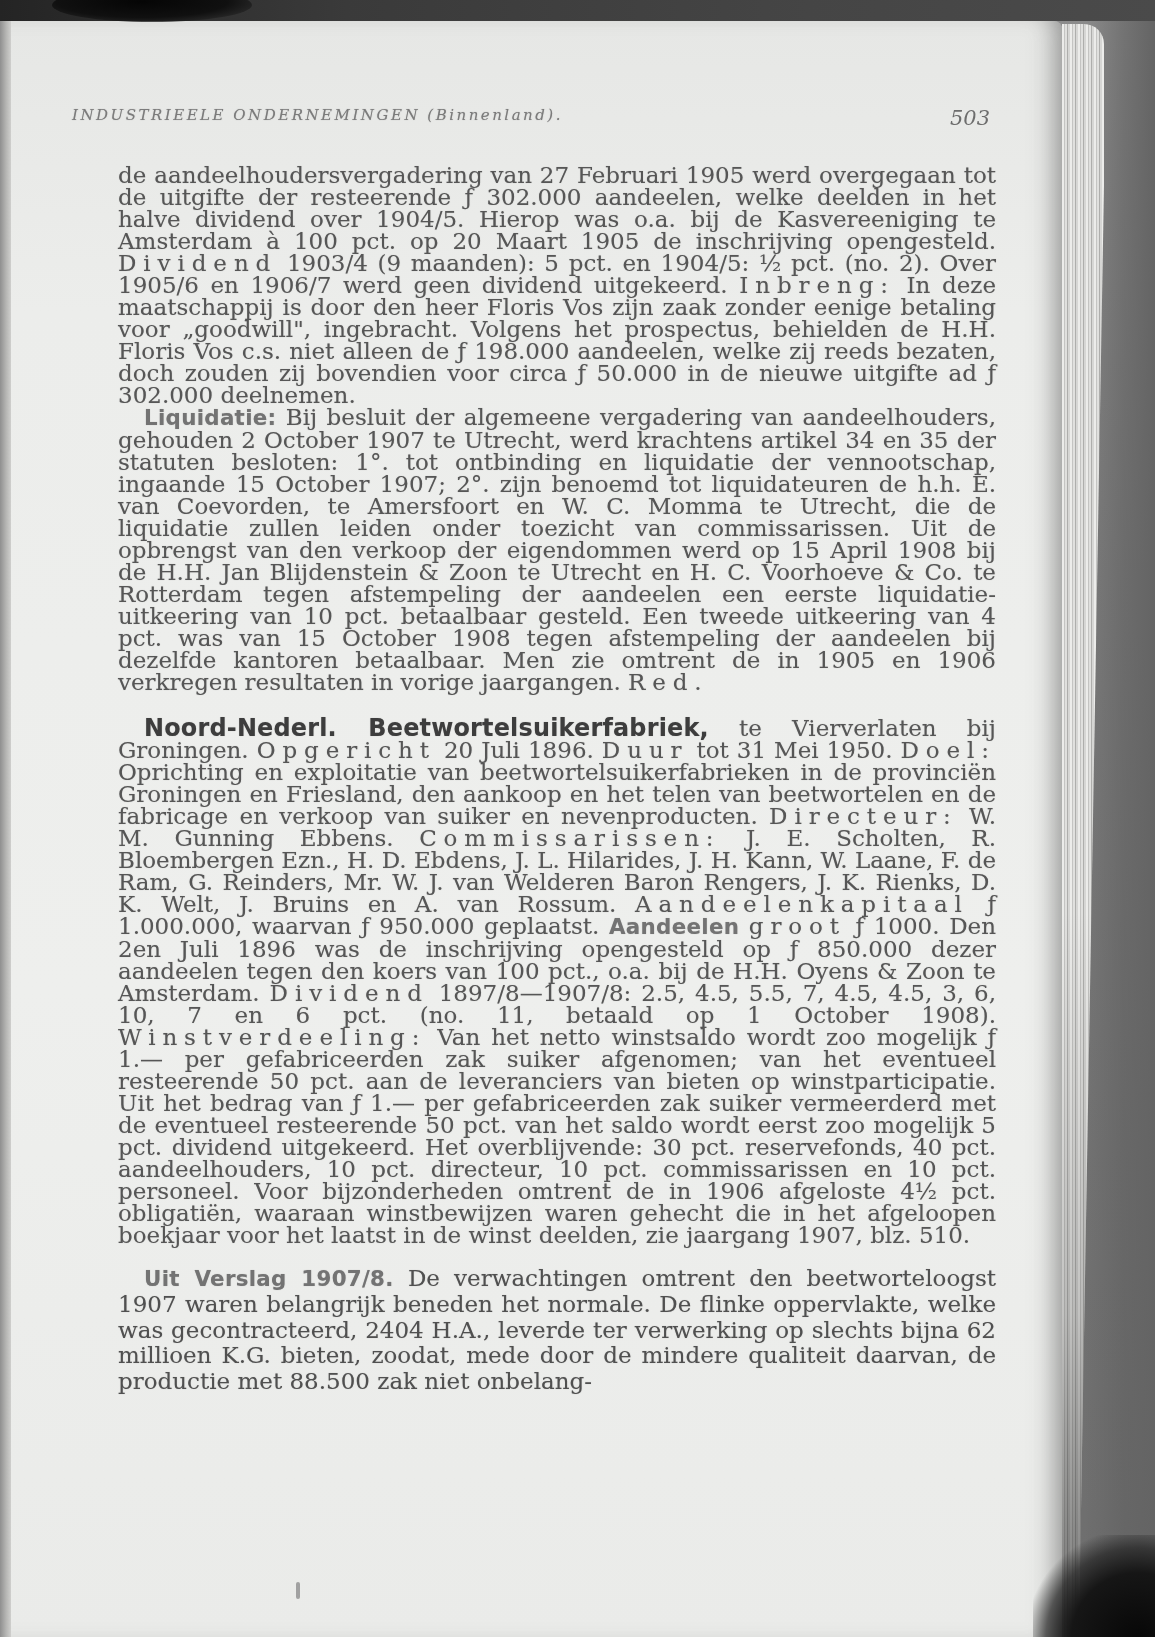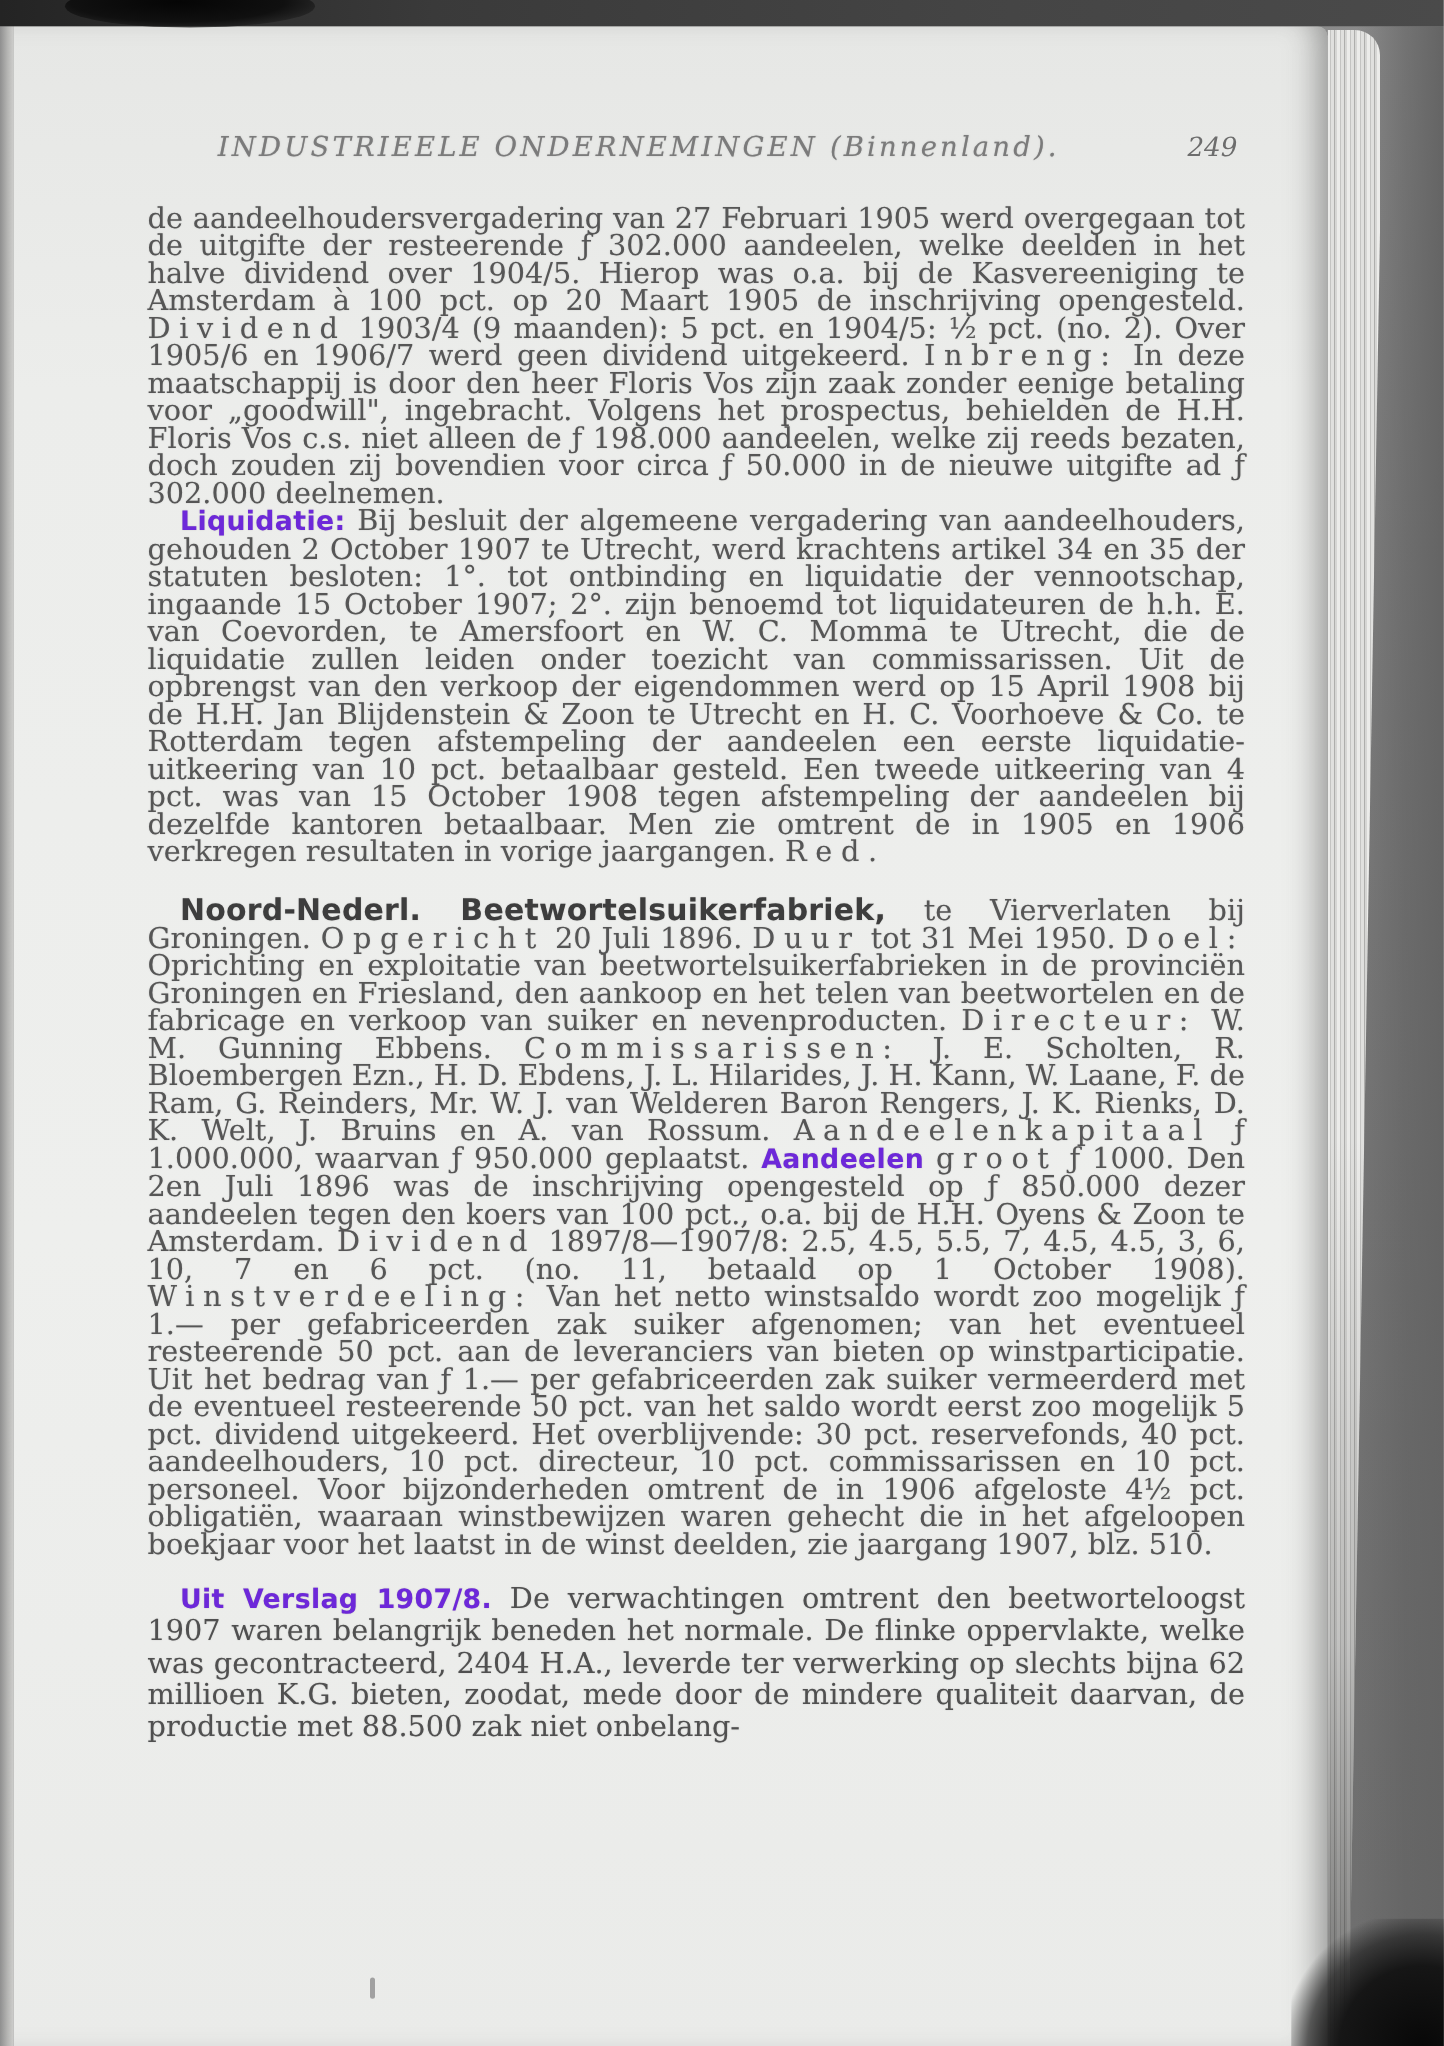--- a/index.html
+++ b/index.html
@@ -79,23 +79,23 @@
   }
 
   
   .text-col {
     position: absolute; left: 118px; top: 106px; width: 878px; z-index: 7;
   }
   .page-header {
     position: relative; height: 32px; margin-bottom: 26px;
   }
   .page-header .title {
-    position: absolute; left: 0; right: 0; text-align: center;
+    position: absolute; left: 0; right: 0; 
     transform: translateX(-46px);
-    font-style: italic; font-size: 22px; letter-spacing: 2.5px;
+    font-style: italic; font-size: 15px; letter-spacing: 2.5px;
     color: #7b7b7b; text-shadow: 0 0 1px rgba(120,120,120,.5);
     white-space: nowrap;
   }
   .page-header .pagenum {
     position: absolute; right: 6px; top: 0;
     font-size: 21px; color: #6d6d6d; font-style: italic;
   }
 
   .page-body p {
     margin: 0;
@@ -106,21 +106,21 @@
   }
   .page-body p.indent { text-indent: 26px; }
   .page-body p.gap-before { margin-top: 24px; }
   .page-body p.small {
     font-size: 23px; line-height: 25.8px; margin-top: 20px; color: #505050;
   }
 
   .seg-n { }
   .seg-bold {
     font-family: "DejaVu Sans", sans-serif; font-weight: 700;
-    font-size: 0.93em; letter-spacing: 0.3px; color: #6d28d9;
+    font-size: 0.93em; letter-spacing: 0.3px; color: #737373;
   }
   .seg-hb {
     font-family: "DejaVu Sans", sans-serif; font-weight: 700;
     font-size: 1.04em; letter-spacing: 0.2px; color: #3d3d3d;
   }
   .seg-spaced { letter-spacing: 0.3em; }
 </style>
 </head>
 <body>
 
@@ -132,21 +132,21 @@
 <div class="paper"></div>
 <div class="page-edges">
     <div class="shade"></div>
   </div>
 <div class="corner-blob"></div>
 <div class="stray-mark"></div>
 
 <div class="text-col">
   <div class="page-header">
     <div class="title">INDUSTRIEELE ONDERNEMINGEN (Binnenland).</div>
-    <div class="pagenum">249</div>
+    <div class="pagenum">503</div>
   </div>
   <div class="page-body">
       <p class=""><span class="seg-n">de aandeelhoudersvergadering van 27 Februari 1905 werd overgegaan tot de uitgifte der resteerende ƒ 302.000 aandeelen, welke deelden in het halve dividend over 1904/5. Hierop was o.a. bij de Kasvereeniging te Amsterdam à 100 pct. op 20 Maart 1905 de inschrijving opengesteld. </span><span class="seg-spaced">Dividend</span><span class="seg-n"> 1903/4 (9 maanden): 5 pct. en 1904/5: ½ pct. (no. 2). Over 1905/6 en 1906/7 werd geen dividend uitgekeerd. </span><span class="seg-spaced">Inbreng:</span><span class="seg-n"> In deze maatschappij is door den heer Floris Vos zijn zaak zonder eenige betaling voor „goodwill", ingebracht. Volgens het prospectus, behielden de H.H. Floris Vos c.s. niet alleen de ƒ 198.000 aandeelen, welke zij reeds bezaten, doch zouden zij bovendien voor circa ƒ 50.000 in de nieuwe uitgifte ad ƒ 302.000 deelnemen.</span></p>
       <p class="indent"><span class="seg-bold">Liquidatie:</span><span class="seg-n"> Bij besluit der algemeene vergadering van aandeelhouders, gehouden 2 October 1907 te Utrecht, werd krachtens artikel 34 en 35 der statuten besloten: 1°. tot ontbinding en liquidatie der vennootschap, ingaande 15 October 1907; 2°. zijn benoemd tot liquidateuren de h.h. E. van Coevorden, te Amersfoort en W. C. Momma te Utrecht, die de liquidatie zullen leiden onder toezicht van commissarissen. Uit de opbrengst van den verkoop der eigendommen werd op 15 April 1908 bij de H.H. Jan Blijdenstein &amp; Zoon te Utrecht en H. C. Voorhoeve &amp; Co. te Rotterdam tegen afstempeling der aandeelen een eerste liquidatie-uitkeering van 10 pct. betaalbaar gesteld. Een tweede uitkeering van 4 pct. was van 15 October 1908 tegen afstempeling der aandeelen bij dezelfde kantoren betaalbaar. Men zie omtrent de in 1905 en 1906 verkregen resultaten in vorige jaargangen. </span><span class="seg-spaced">Red.</span></p>
       <p class="indent gap-before"><span class="seg-hb">Noord-Nederl. Beetwortelsuikerfabriek,</span><span class="seg-n"> te Vierverlaten bij Groningen. </span><span class="seg-spaced">Opgericht</span><span class="seg-n"> 20 Juli 1896. </span><span class="seg-spaced">Duur</span><span class="seg-n"> tot 31 Mei 1950. </span><span class="seg-spaced">Doel:</span><span class="seg-n"> Oprichting en exploitatie van beetwortelsuikerfabrieken in de provinciën Groningen en Friesland, den aankoop en het telen van beetwortelen en de fabricage en verkoop van suiker en nevenproducten. </span><span class="seg-spaced">Directeur:</span><span class="seg-n"> W. M. Gunning Ebbens. </span><span class="seg-spaced">Commissarissen:</span><span class="seg-n"> J. E. Scholten, R. Bloembergen Ezn., H. D. Ebdens, J. L. Hilarides, J. H. Kann, W. Laane, F. de Ram, G. Reinders, Mr. W. J. van Welderen Baron Rengers, J. K. Rienks, D. K. Welt, J. Bruins en A. van Rossum. </span><span class="seg-spaced">Aandeelenkapitaal</span><span class="seg-n"> ƒ 1.000.000, waarvan ƒ 950.000 geplaatst. </span><span class="seg-bold">Aandeelen</span><span class="seg-n"> </span><span class="seg-spaced">groot</span><span class="seg-n"> ƒ 1000. Den 2en Juli 1896 was de inschrijving opengesteld op ƒ 850.000 dezer aandeelen tegen den koers van 100 pct., o.a. bij de H.H. Oyens &amp; Zoon te Amsterdam. </span><span class="seg-spaced">Dividend</span><span class="seg-n"> 1897/8—1907/8: 2.5, 4.5, 5.5, 7, 4.5, 4.5, 3, 6, 10, 7 en 6 pct. (no. 11, betaald op 1 October 1908). </span><span class="seg-spaced">Winstverdeeling:</span><span class="seg-n"> Van het netto winstsaldo wordt zoo mogelijk ƒ 1.— per gefabriceerden zak suiker afgenomen; van het eventueel resteerende 50 pct. aan de leveranciers van bieten op winstparticipatie. Uit het bedrag van ƒ 1.— per gefabriceerden zak suiker vermeerderd met de eventueel resteerende 50 pct. van het saldo wordt eerst zoo mogelijk 5 pct. dividend uitgekeerd. Het overblijvende: 30 pct. reservefonds, 40 pct. aandeelhouders, 10 pct. directeur, 10 pct. commissarissen en 10 pct. personeel. Voor bijzonderheden omtrent de in 1906 afgeloste 4½ pct. obligatiën, waaraan winstbewijzen waren gehecht die in het afgeloopen boekjaar voor het laatst in de winst deelden, zie jaargang 1907, blz. 510.</span></p>
       <p class="indent small"><span class="seg-bold">Uit Verslag 1907/8.</span><span class="seg-n"> De verwachtingen omtrent den beetworteloogst 1907 waren belangrijk beneden het normale. De flinke oppervlakte, welke was gecontracteerd, 2404 H.A., leverde ter verwerking op slechts bijna 62 millioen K.G. bieten, zoodat, mede door de mindere qualiteit daarvan, de productie met 88.500 zak niet onbelang-</span></p>
     </div>
 </div>
 
 </body></html>

